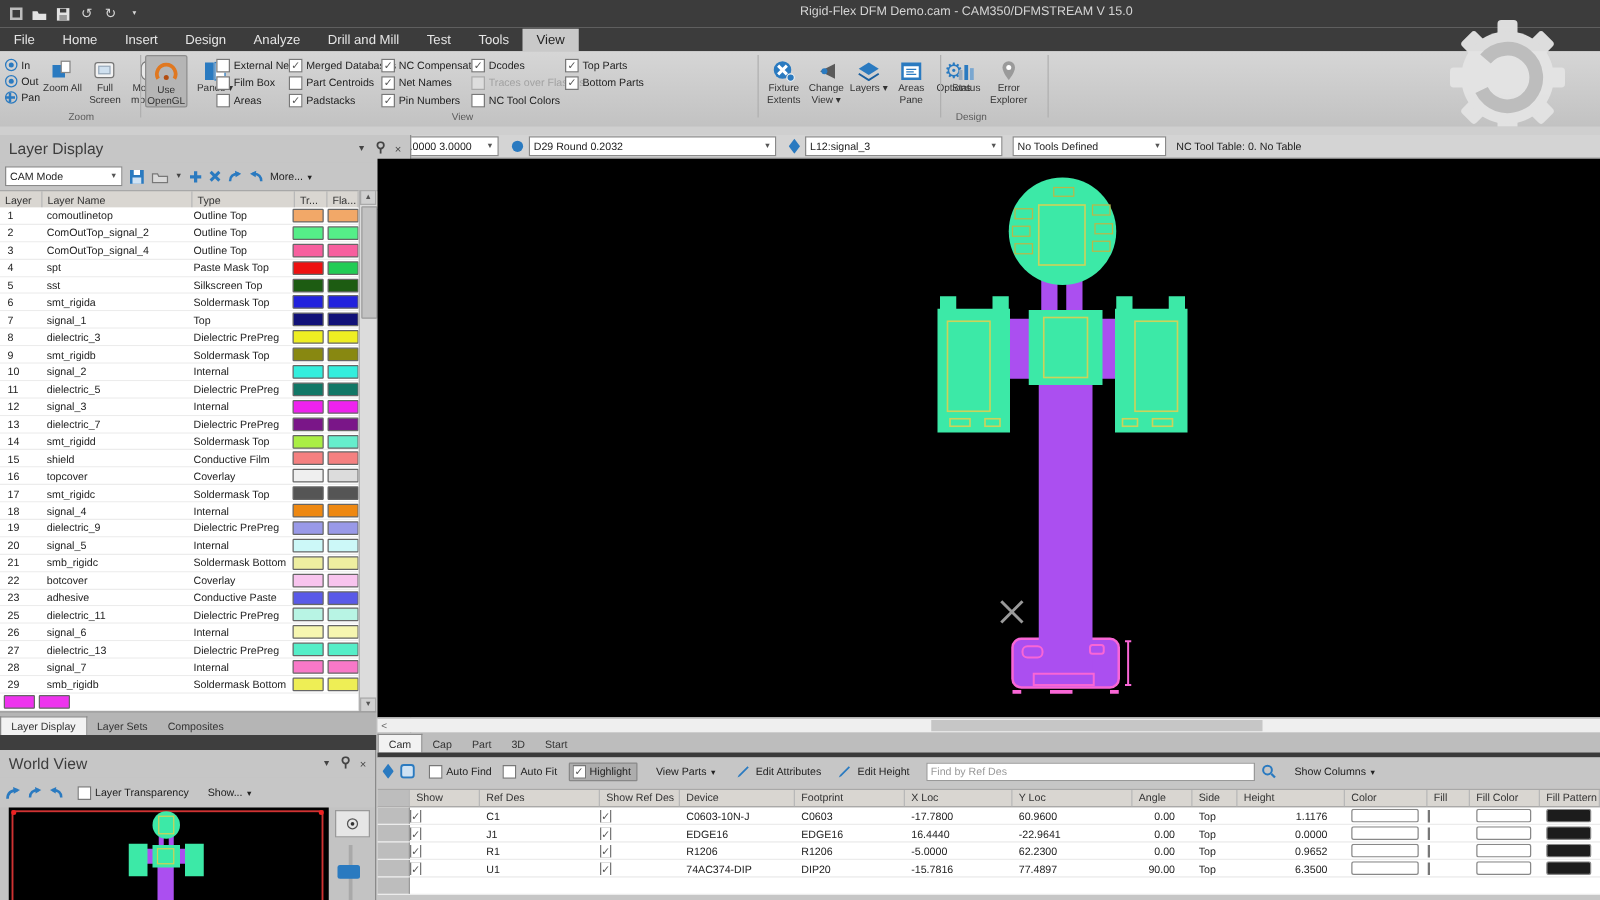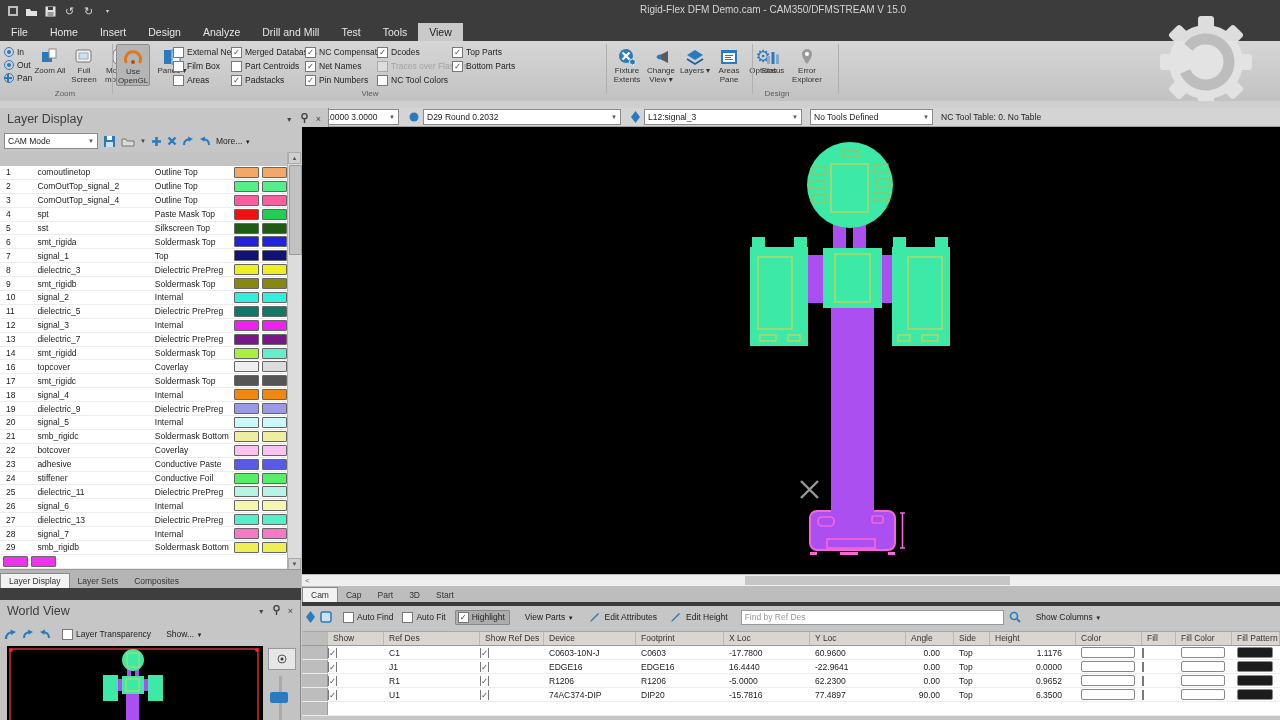--- a/index.html
+++ b/index.html
@@ -428,20 +428,27 @@
         </svg>
       </span>
     <span class="tbicon">
         <svg width="12" height="10">
           <path d="M10 9 Q10 3 3 3" fill="none" stroke="#2a7ac0" stroke-width="2"></path>
           <path d="M6 0.5 L1 3 L5.5 5.8 Z" fill="#2a7ac0"></path>
         </svg>
       </span>
     <span class="smalltxt"><span>More...</span> <span style="font-size:6px">▼</span></span>
   </div>
+  <div class="colhdr" id="layer-colhdr">
+      <span style="width: 34px;">Layer</span>
+      <span style="width: 120px;">Layer Name</span>
+      <span style="width: 82px;">Type</span>
+      <span style="width: 26px;">Tr...</span>
+      <span style="width: 25px;">Fla...</span>
+    </div>
   <div style="position:absolute;left:0;top:58px;width:287px;height:404px;overflow:hidden;background:#fff" id="layer-rows">
       <div class="lrow">
         <span style="width: 34px; padding-left: 6px; box-sizing: border-box;">1</span>
         <span style="width: 120px; padding-left: 4px; box-sizing: border-box;">comoutlinetop</span>
         <span style="width: 82px; padding-left: 4px; box-sizing: border-box;">Outline Top</span>
         <span class="sw" style="background: rgb(242, 168, 104);"></span>
         <span class="sw" style="background: rgb(242, 168, 104);"></span>
       </div>
       <div class="lrow">
         <span style="width: 34px; padding-left: 6px; box-sizing: border-box;">2</span>
@@ -528,20 +535,27 @@
         <span class="sw" style="background: rgb(122, 22, 136);"></span>
       </div>
       <div class="lrow">
         <span style="width: 34px; padding-left: 6px; box-sizing: border-box;">14</span>
         <span style="width: 120px; padding-left: 4px; box-sizing: border-box;">smt_rigidd</span>
         <span style="width: 82px; padding-left: 4px; box-sizing: border-box;">Soldermask Top</span>
         <span class="sw" style="background: rgb(170, 238, 68);"></span>
         <span class="sw" style="background: rgb(102, 238, 204);"></span>
       </div>
       <div class="lrow">
+        <span style="width: 34px; padding-left: 6px; box-sizing: border-box;">15</span>
+        <span style="width: 120px; padding-left: 4px; box-sizing: border-box;">shield</span>
+        <span style="width: 82px; padding-left: 4px; box-sizing: border-box;">Conductive Film</span>
+        <span class="sw" style="background: rgb(245, 128, 128);"></span>
+        <span class="sw" style="background: rgb(245, 128, 128);"></span>
+      </div>
+      <div class="lrow">
         <span style="width: 34px; padding-left: 6px; box-sizing: border-box;">16</span>
         <span style="width: 120px; padding-left: 4px; box-sizing: border-box;">topcover</span>
         <span style="width: 82px; padding-left: 4px; box-sizing: border-box;">Coverlay</span>
         <span class="sw" style="background: rgb(239, 239, 239);"></span>
         <span class="sw" style="background: rgb(220, 220, 220);"></span>
       </div>
       <div class="lrow">
         <span style="width: 34px; padding-left: 6px; box-sizing: border-box;">17</span>
         <span style="width: 120px; padding-left: 4px; box-sizing: border-box;">smt_rigidc</span>
         <span style="width: 82px; padding-left: 4px; box-sizing: border-box;">Soldermask Top</span>
@@ -582,27 +596,20 @@
         <span style="width: 82px; padding-left: 4px; box-sizing: border-box;">Coverlay</span>
         <span class="sw" style="background: rgb(248, 196, 238);"></span>
         <span class="sw" style="background: rgb(248, 196, 238);"></span>
       </div>
       <div class="lrow">
         <span style="width: 34px; padding-left: 6px; box-sizing: border-box;">23</span>
         <span style="width: 120px; padding-left: 4px; box-sizing: border-box;">adhesive</span>
         <span style="width: 82px; padding-left: 4px; box-sizing: border-box;">Conductive Paste</span>
         <span class="sw" style="background: rgb(90, 90, 232);"></span>
         <span class="sw" style="background: rgb(90, 90, 232);"></span>
-      </div>
-      <div class="lrow">
-        <span style="width: 34px; padding-left: 6px; box-sizing: border-box;">24</span>
-        <span style="width: 120px; padding-left: 4px; box-sizing: border-box;">stiffener</span>
-        <span style="width: 82px; padding-left: 4px; box-sizing: border-box;">Conductive Foil</span>
-        <span class="sw" style="background: rgb(85, 238, 102);"></span>
-        <span class="sw" style="background: rgb(85, 238, 102);"></span>
       </div>
       <div class="lrow">
         <span style="width: 34px; padding-left: 6px; box-sizing: border-box;">25</span>
         <span style="width: 120px; padding-left: 4px; box-sizing: border-box;">dielectric_11</span>
         <span style="width: 82px; padding-left: 4px; box-sizing: border-box;">Dielectric PrePreg</span>
         <span class="sw" style="background: rgb(184, 244, 228);"></span>
         <span class="sw" style="background: rgb(184, 244, 228);"></span>
       </div>
       <div class="lrow">
         <span style="width: 34px; padding-left: 6px; box-sizing: border-box;">26</span>

